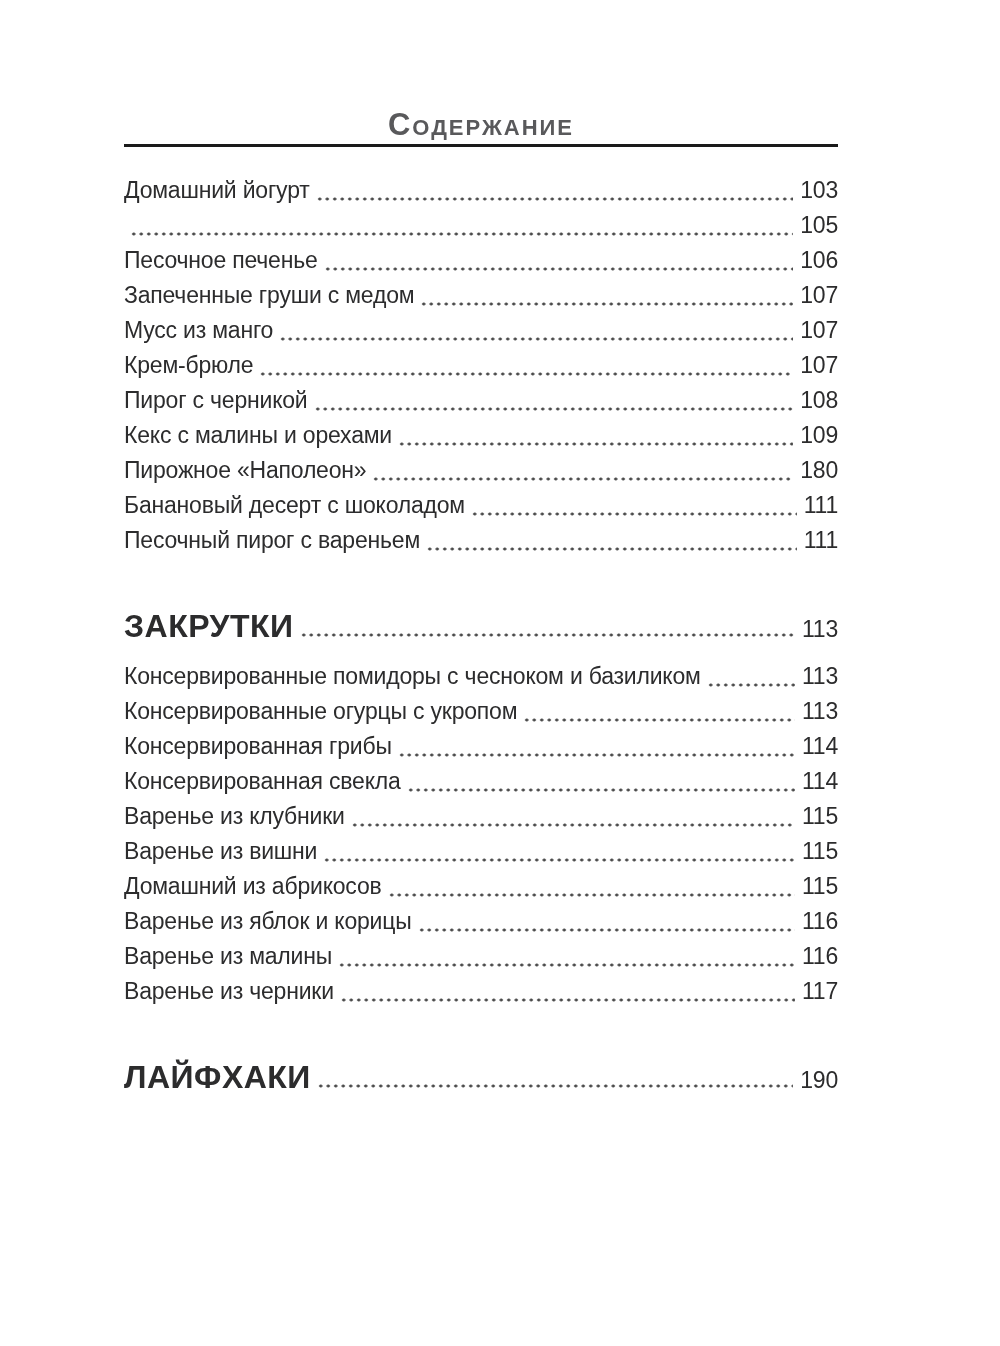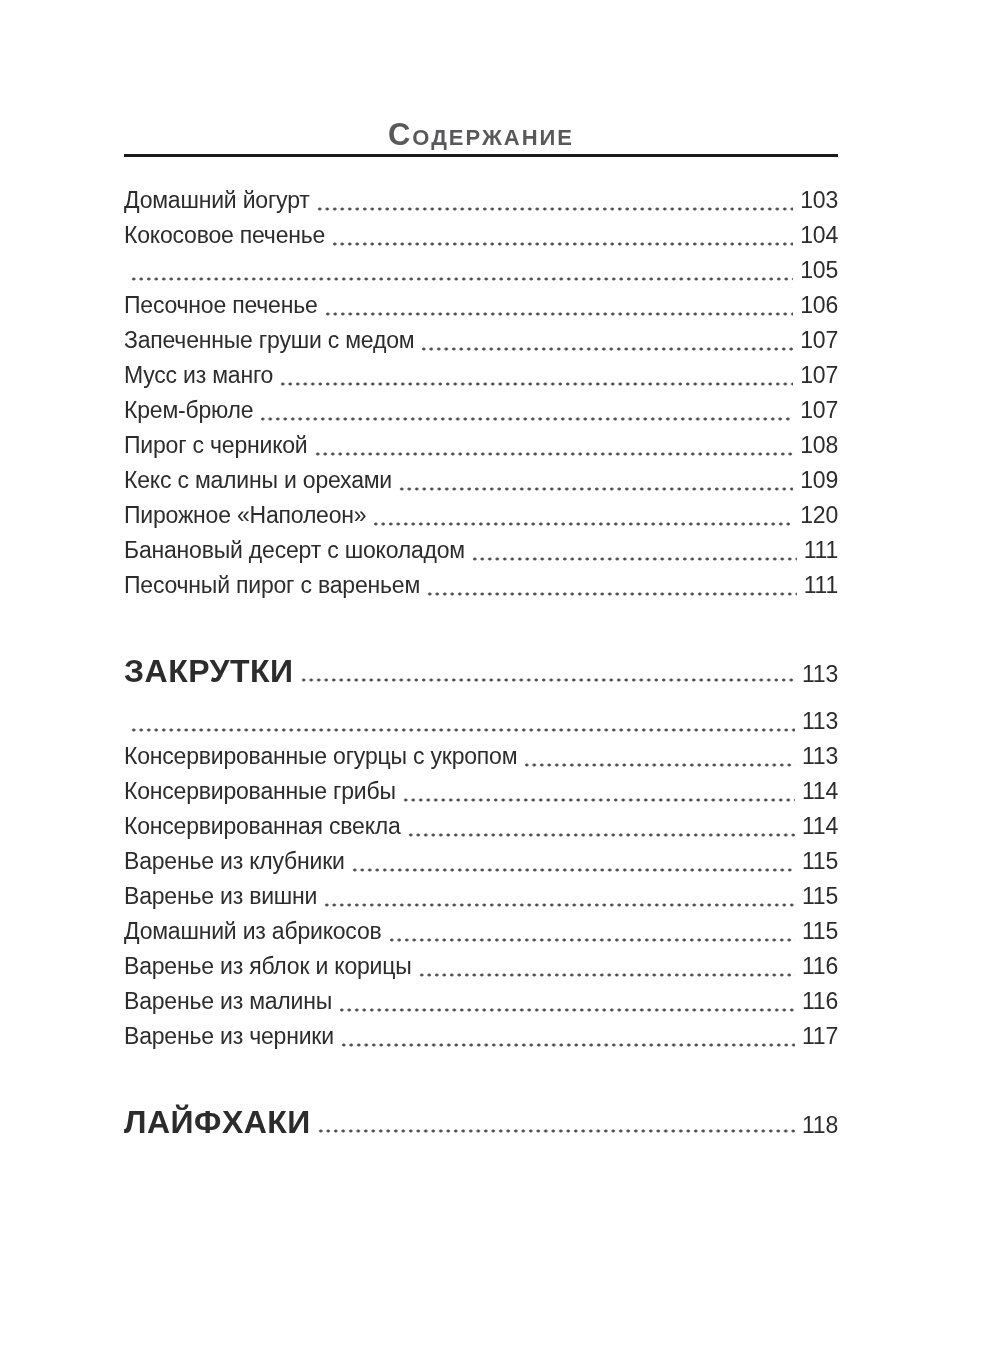--- a/index.html
+++ b/index.html
@@ -20,21 +20,21 @@
   .page {
     position: relative;
     width: 1000px;
     height: 1346px;
     background: var(--bg);
   }
   .content {
     position: absolute;
     left: 124px;
     width: 714px;
-    top: 12px;
+    top: 2px;
   }
   .page-header {
     padding-top: 106px;
     text-align: center;
     border-bottom: 3px solid var(--rule);
     padding-bottom: 2px;
   }
   .page-header .header-title {
     font-variant: small-caps;
     font-size: 31px;
@@ -99,25 +99,20 @@
     <div class="page-header">
       <span class="header-title">Содержание</span>
     </div>
     <div class="toc">
         <div class="toc-row">
     <span class="title">Домашний йогурт</span>
     <span class="leader"></span>
     <span class="pagenum">103</span>
   </div>
         <div class="toc-row">
-    <span class="title">Кокосовое печенье</span>
-    <span class="leader"></span>
-    <span class="pagenum">104</span>
-  </div>
-        <div class="toc-row">
     <span class="leader"></span>
     <span class="pagenum">105</span>
   </div>
         <div class="toc-row">
     <span class="title">Песочное печенье</span>
     <span class="leader"></span>
     <span class="pagenum">106</span>
   </div>
         <div class="toc-row">
     <span class="title">Запеченные груши с медом</span>
@@ -140,48 +135,49 @@
     <span class="pagenum">108</span>
   </div>
         <div class="toc-row">
     <span class="title">Кекс с малины и орехами</span>
     <span class="leader"></span>
     <span class="pagenum">109</span>
   </div>
         <div class="toc-row">
     <span class="title">Пирожное «Наполеон»</span>
     <span class="leader"></span>
-    <span class="pagenum">120</span>
+    <span class="pagenum">180</span>
   </div>
         <div class="toc-row">
     <span class="title">Банановый десерт с шоколадом</span>
     <span class="leader"></span>
     <span class="pagenum">111</span>
   </div>
         <div class="toc-row">
     <span class="title">Песочный пирог с вареньем</span>
     <span class="leader"></span>
     <span class="pagenum">111</span>
   </div>
         <div class="toc-row toc-heading">
     <span class="title">ЗАКРУТКИ</span>
     <span class="leader"></span>
     <span class="pagenum">113</span>
   </div>
         <div class="toc-row">
+    <span class="title">Консервированные помидоры с чесноком и базиликом</span>
     <span class="leader"></span>
     <span class="pagenum">113</span>
   </div>
         <div class="toc-row">
     <span class="title">Консервированные огурцы с укропом</span>
     <span class="leader"></span>
     <span class="pagenum">113</span>
   </div>
         <div class="toc-row">
-    <span class="title">Консервированные грибы</span>
+    <span class="title">Консервированная грибы</span>
     <span class="leader"></span>
     <span class="pagenum">114</span>
   </div>
         <div class="toc-row">
     <span class="title">Консервированная свекла</span>
     <span class="leader"></span>
     <span class="pagenum">114</span>
   </div>
         <div class="toc-row">
     <span class="title">Варенье из клубники</span>
@@ -209,17 +205,17 @@
     <span class="pagenum">116</span>
   </div>
         <div class="toc-row">
     <span class="title">Варенье из черники</span>
     <span class="leader"></span>
     <span class="pagenum">117</span>
   </div>
         <div class="toc-row toc-heading">
     <span class="title">ЛАЙФХАКИ</span>
     <span class="leader"></span>
-    <span class="pagenum">118</span>
+    <span class="pagenum">190</span>
   </div>
       </div>
   </div>
 </div>
 
 </body></html>

